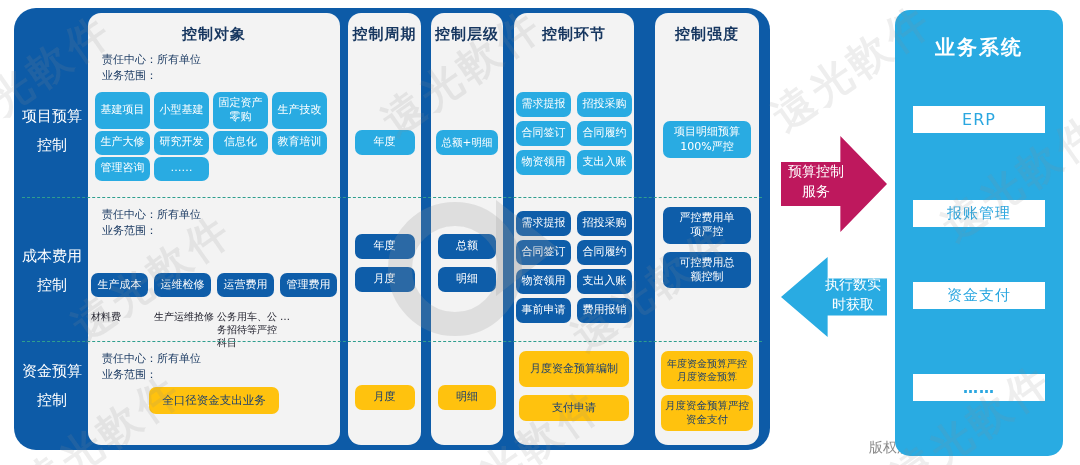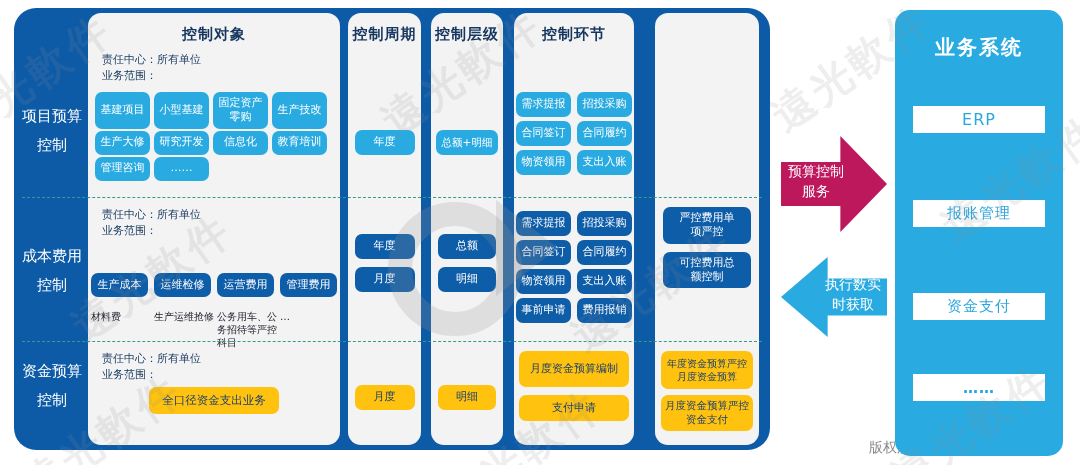--- a/index.html
+++ b/index.html
@@ -197,20 +197,24 @@
           <div class="chip dark">费用报销</div>
         </div>
       </div>
       <div class="z3">
         <div class="chip yellow" style="width:110px;min-height:36px;margin-top:10px;padding:4px 10px">月度资金预算编制</div>
         <div class="chip yellow" style="width:110px;min-height:26px;margin-top:8px">支付申请</div>
       </div>
     </div>
 
     <div class="col" id="col-strength">
+      <div class="z1">
+        <div class="col-title">控制强度</div>
+        <div class="chip light" style="width:88px;min-height:36px;margin-top:auto;margin-bottom:39px">项目明细预算100%严控</div>
+      </div>
       <div class="z2">
         <div class="chip dark" style="width:88px;min-height:34px;margin-top:10px;padding:4px 14px">严控费用单项严控</div>
         <div class="chip dark" style="width:88px;min-height:34px;margin-top:8px;padding:4px 14px">可控费用总额控制</div>
       </div>
       <div class="z3">
         <div class="chip yellow" style="width:92px;min-height:38px;margin-top:10px;font-size:10px">年度资金预算严控月度资金预算</div>
         <div class="chip yellow" style="width:92px;min-height:36px;margin-top:6px;font-size:10.5px">月度资金预算严控资金支付</div>
       </div>
     </div>
 
@@ -224,21 +228,21 @@
   <div class="arrow arrow-left">
     <div class="arrow-label">执行数实时获取</div>
   </div>
 
   <div class="copyright">版权所</div>
 
   <div class="sys">
     <div class="sys-title">业务系统</div>
     <div class="sys-item" style="top:190px">报账管理</div>
     <div class="sys-item" style="top:96px;font-size:16px">ERP</div>
-    <div class="sys-item" style="top:283px">资金支付</div>
+    <div class="sys-item" style="top:272px">资金支付</div>
     <div class="sys-item" style="top:364px;font-weight:bold">……</div>
   </div>
 
   <div class="wm" style="left:-60px;top:50px">遠光軟件</div>
   <div class="wm" style="left:370px;top:45px">遠光軟件</div>
   <div class="wm" style="left:760px;top:40px">遠光軟件</div>
   <div class="wm" style="left:60px;top:250px">遠光軟件</div>
   <div class="wm" style="left:560px;top:260px">遠光軟件</div>
   <div class="wm" style="left:930px;top:150px">遠光軟件</div>
   <div class="wm" style="left:10px;top:410px">遠光軟件</div>

